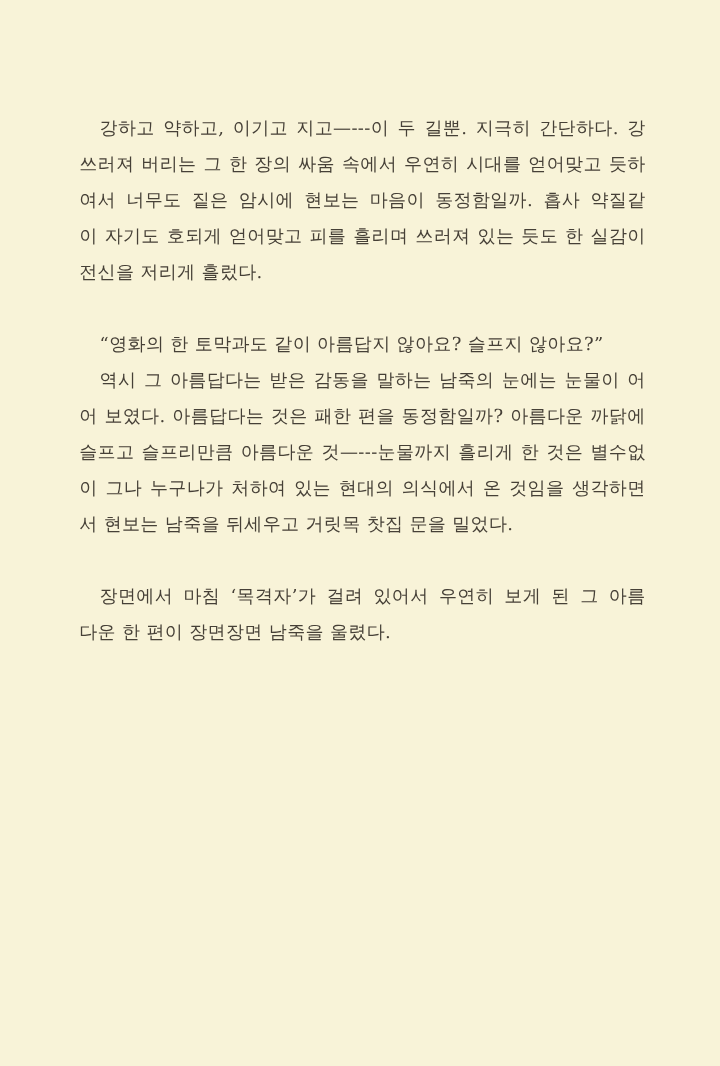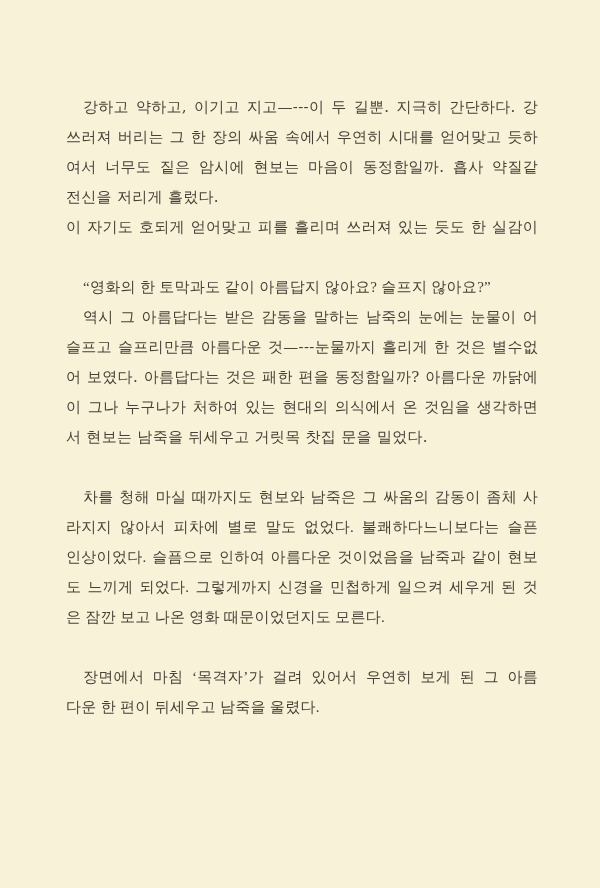--- a/index.html
+++ b/index.html
@@ -20,21 +20,20 @@
     position: absolute;
     top: 92px;
     left: 66px;
     width: 472px;
   }
   .paragraph {
     margin: 0;
   }
   .paragraph.gap {
     margin-top: 30px;
-    font-family: Liberation Serif, serif;
   }
   .line {
     font-size: 15px;
     line-height: 30px;
     height: 30px;
     overflow: hidden;
     text-align: justify;
     text-align-last: justify;
     letter-spacing: 0.3px;
   }
@@ -61,42 +60,35 @@
 </style>
 </head>
 <body>
 
 <div class="page">
   <div class="text-block" id="text-block">
       <div class="paragraph">
         <div class="line indent">강하고 약하고, 이기고 지고—---이 두 길뿐. 지극히 간단하다. 강</div>
         <div class="line">쓰러져 버리는 그 한 장의 싸움 속에서 우연히 시대를 얻어맞고 듯하</div>
         <div class="line">여서 너무도 짙은 암시에 현보는 마음이 동정함일까. 흡사 약질같</div>
+        <div class="line">이 자기도 호되게 얻어맞고 피를 흘리며 쓰러져 있는 듯도 한 실감이</div>
         <div class="line last">전신을 저리게 흘렀다.</div>
-        <div class="line">이 자기도 호되게 얻어맞고 피를 흘리며 쓰러져 있는 듯도 한 실감이</div>
       </div>
       <div class="paragraph gap">
         <div class="line indent last">“영화의 한 토막과도 같이 아름답지 않아요? 슬프지 않아요?”</div>
       </div>
       <div class="paragraph">
         <div class="line indent">역시 그 아름답다는 받은 감동을 말하는 남죽의 눈에는 눈물이 어리</div>
+        <div class="line">어 보였다. 아름답다는 것은 패한 편을 동정함일까? 아름다운 까닭에</div>
         <div class="line">슬프고 슬프리만큼 아름다운 것—---눈물까지 흘리게 한 것은 별수없</div>
-        <div class="line">어 보였다. 아름답다는 것은 패한 편을 동정함일까? 아름다운 까닭에</div>
         <div class="line">이 그나 누구나가 처하여 있는 현대의 의식에서 온 것임을 생각하면</div>
         <div class="line last">서 현보는 남죽을 뒤세우고 거릿목 찻집 문을 밀었다.</div>
       </div>
       <div class="paragraph gap">
-        <div class="line indent">차를 청해 마실 때까지도 현보와 남죽은 그 싸움의 감동이 좀체 사</div>
-        <div class="line">라지지 않아서 피차에 별로 말도 없었다. 불쾌하다느니보다는 슬픈</div>
-        <div class="line">인상이었다. 슬픔으로 인하여 아름다운 것이었음을 남죽과 같이 현보</div>
-        <div class="line">도 느끼게 되었다. 그렇게까지 신경을 민첩하게 일으켜 세우게 된 것</div>
-        <div class="line last">은 잠깐 보고 나온 영화 때문이었던지도 모른다.</div>
-      </div>
-      <div class="paragraph gap">
         <div class="line indent">장면에서 마침 ‘목격자’가 걸려 있어서 우연히 보게 된 그 아름</div>
-        <div class="line last">다운 한 편이 뒤세우고 남죽을 울렸다.</div>
+        <div class="line last">다운 한 편이 장면장면 남죽을 울렸다.</div>
       </div>
     </div>
   <div class="footer">
     <span class="title">장미 병들다 이효석</span>
     <span class="page-num">4</span>
   </div>
 </div>
 
 </body></html>

